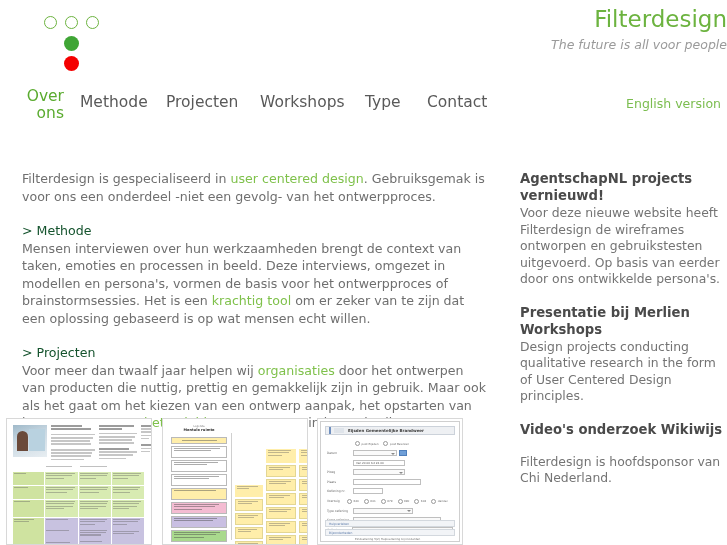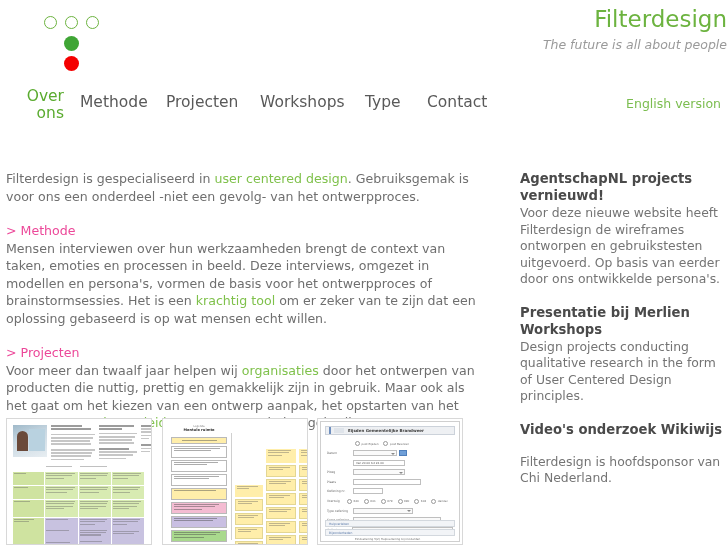--- a/index.html
+++ b/index.html
@@ -115,24 +115,24 @@
   
   #main {
     position: absolute;
     left: 6px;
     top: 170px;
     width: 482px;
     font-size: 12.6px;
     line-height: 17.5px;
     color: #6f6f6f;
   }
-  #main p { margin: 0 0 17px 0; }
+  #main p { margin: 0 0 17px 16px; }
   #main p:last-child { margin-bottom: 0; }
   .hl { color: #7fc14b; }
-  .sec-head { color: #ec4899; }
+  .sec-head { color: #14532d; }
 
   
   #sidebar {
     position: absolute;
     left: 520px;
     top: 170px;
     width: 207px;
     font-size: 12.4px;
     line-height: 16.5px;
     color: #6f6f6f;
@@ -258,21 +258,21 @@
     <div id="logo">
       <span class="logo-dot logo-ring ring-1"></span>
       <span class="logo-dot logo-ring ring-2"></span>
       <span class="logo-dot logo-ring ring-3"></span>
       <span class="logo-dot logo-green"></span>
       <span class="logo-dot logo-red"></span>
     </div>
 
     <div id="brand">
       <div id="brand-title">Filterdesign</div>
-      <div id="brand-tagline">The future is all about people</div>
+      <div id="brand-tagline">The future is all voor people</div>
     </div>
 
   </div>
 
   <div id="nav">
     <div class="nav-item active" id="nav-over">Over
 ons</div>
     <div class="nav-item" id="nav-methode">Methode</div>
     <div class="nav-item" id="nav-projecten">Projecten</div>
     <div class="nav-item" id="nav-workshops">Workshops</div>

